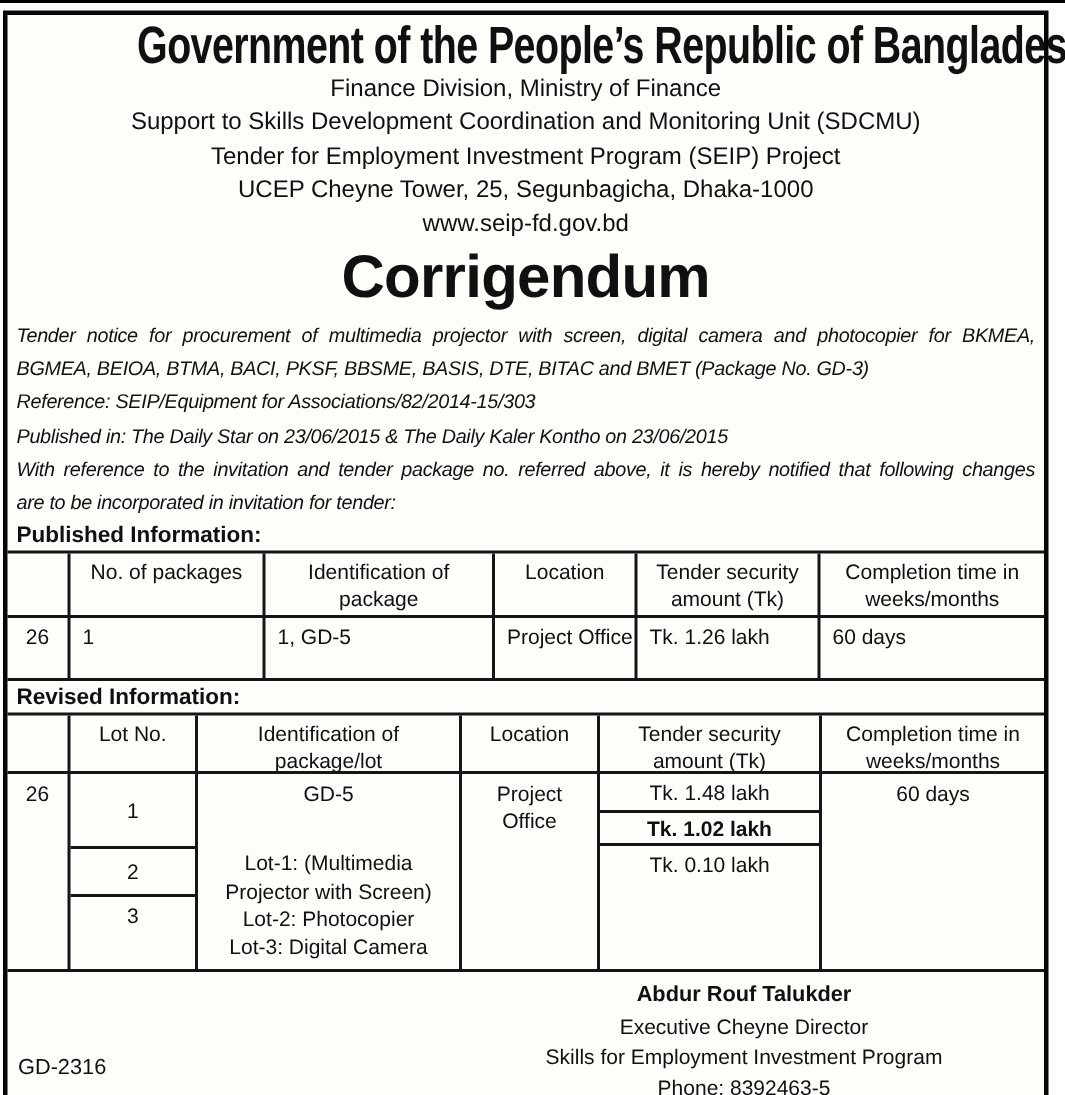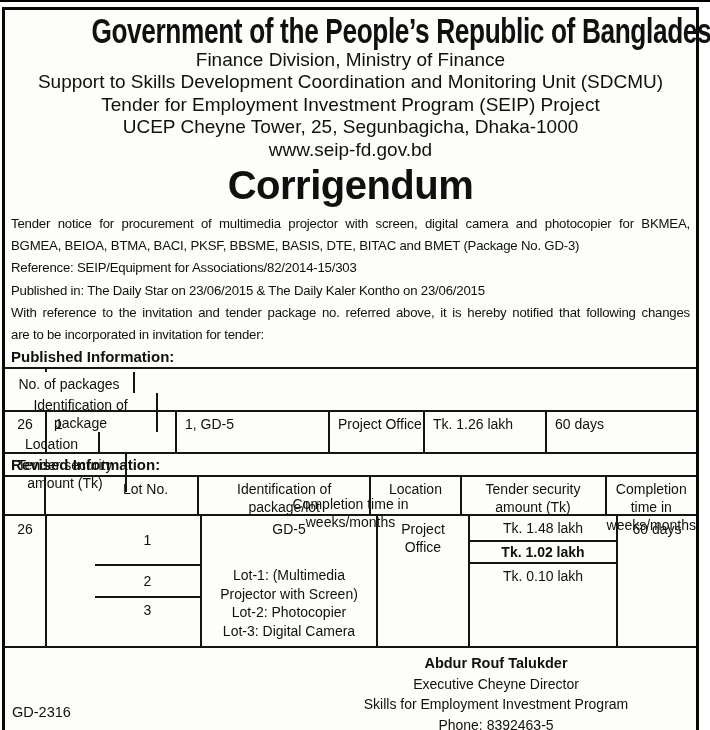--- a/index.html
+++ b/index.html
@@ -12,47 +12,47 @@
   .top-strip{position:absolute;left:0;top:0;width:710px;height:2px;background:#000;}
   .frame{
     position:absolute;left:2px;top:7px;width:697px;height:728px;
     box-sizing:border-box;border:3px solid #070707;background:#fdfdfa;
   }
   
   .gov-title{
     margin-top:4px;text-align:center;font-weight:bold;font-size:35px;line-height:33px;
     white-space:nowrap;transform:scaleX(0.75);transform-origin:50% 50%;letter-spacing:-0.5px;
   }
-  .org-lines{text-align:center;font-size:19px;line-height:22.4px;margin-top:2px;}
+  .org-lines{text-align:center;font-size:16px;line-height:22.4px;margin-top:2px;}
   .corrigendum{
     text-align:center;font-weight:bold;font-size:40px;line-height:44px;margin-top:2px;letter-spacing:-0.5px;
   }
   
   .body-text{margin:6px 6px 0 6px;font-size:13.2px;letter-spacing:-0.2px;line-height:22.2px;}
-  .bl{white-space:nowrap;}
+  .bl{white-space:nowrap;font-style:italic;}
   .bl.jl{white-space:normal;text-align:justify;text-align-last:justify;}
   .section-label{font-weight:bold;font-size:15px;margin:2px 0 0 6px;line-height:18px;}
   
   .tbl{border-top:2px solid #151515;border-bottom:2px solid #151515;margin-top:1px;}
   .hrow,.drow{display:flex;}
   .hrow{border-bottom:2px solid #151515;}
   .cell{box-sizing:border-box;border-right:2px solid #151515;}
   .cell:last-child{border-right:none;flex:1;}
   .hcell{
     text-align:center;white-space:pre-line;font-size:14px;line-height:18px;padding-top:3px;
   }
   
   .t1 .c1{width:42px;} .t1 .c2{width:130px;} .t1 .c3{width:153px;}
   .t1 .c4{width:95px;} .t1 .c5{width:122px;}
-  .t1 .hrow{height:41px;flex-direction:column;}
+  .t1 .hrow{height:41px;}
   .t1 .drow{height:40px;}
   .t1 .dcell{font-size:14px;line-height:17.5px;padding:4px 0 0 8px;}
   .t1 .dcell.ctr{padding-left:0;text-align:center;}
   
-  .t2 .c1{width:42px;} .t2 .c2{width:107px;margin-left:48px;} .t2 .c3{width:176px;}
+  .t2 .c1{width:42px;} .t2 .c2{width:85px;} .t2 .c3{width:176px;}
   .t2 .c4{width:92px;} .t2 .c5{width:148px;}
   .t2 .hrow{height:37px;}
   .t2 .drow{height:130px;}
   .t2 .dcell{font-size:14px;line-height:18px;text-align:center;}
   .stack{display:flex;flex-direction:column;}
   .sub{box-sizing:border-box;display:flex;align-items:center;justify-content:center;}
   .sub.rule{border-bottom:2px solid #151515;}
   .sub.topal{align-items:flex-start;padding-top:3px;}
   .lot1{height:50px;} .lot2{height:32px;} .lot3{height:48px;}
   .sec1{height:26px;} .sec2{height:22px;font-weight:bold;} .sec3{height:82px;}

